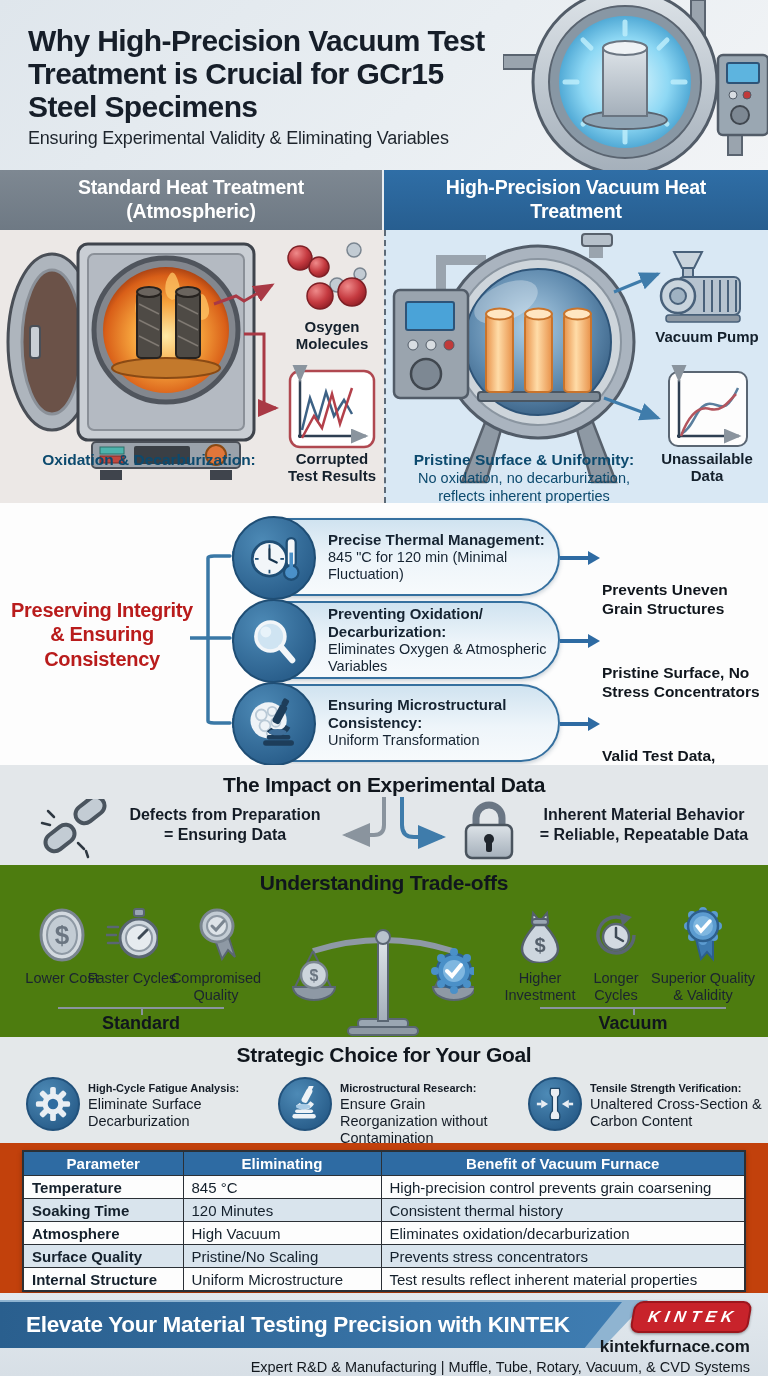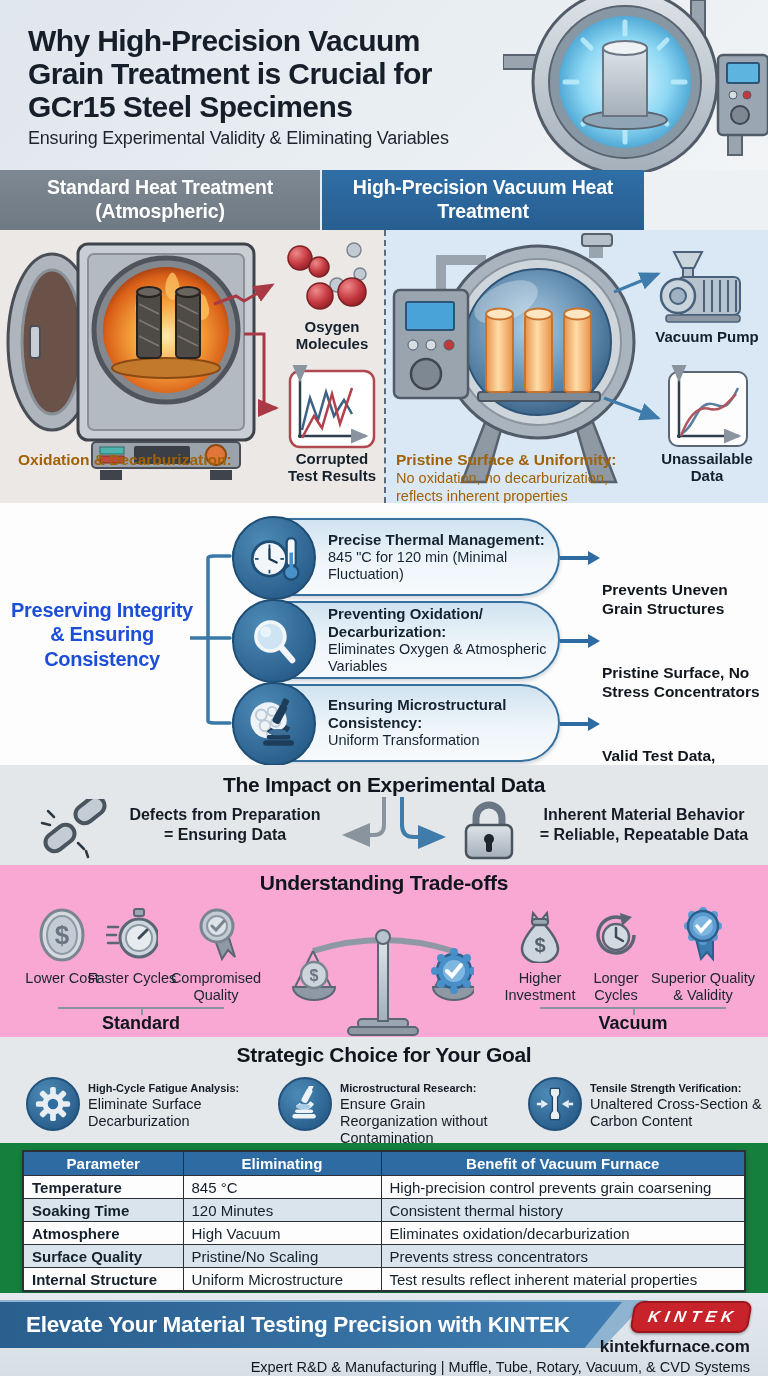--- a/index.html
+++ b/index.html
@@ -8,74 +8,74 @@
         font-family:"Liberation Sans",sans-serif;color:#1b2430;background:#eef1f4;}
   .abs{position:absolute;}
 
   
   .sec-header{top:0;left:0;width:768px;height:170px;background:linear-gradient(135deg,#dfe6ec 0%,#e9eef2 55%,#f2f4f6 100%);}
   .title{top:24px;left:28px;width:470px;font-size:30px;line-height:1.1;font-weight:800;letter-spacing:-.6px;color:#161e29;}
   .subtitle{top:128px;left:28px;width:480px;font-size:18px;color:#1d242c;letter-spacing:-.2px;}
   .hdr-art{top:0;right:0;width:265px;height:172px;}
 
   
-  .sec-colheads{top:170px;left:0;width:644px;height:60px;display:flex;}
+  .sec-colheads{top:170px;left:0;width:768px;height:60px;display:flex;}
   .colhead{width:50%;height:100%;display:flex;align-items:center;justify-content:center;text-align:center;
            color:#fff;font-weight:700;font-size:19.5px;line-height:1.22;letter-spacing:-.2px;padding:0 30px;}
   .colhead.gray{background:linear-gradient(180deg,#7e8892,#6e7984);border-right:2px solid #e8edf1;}
   .colhead.blue{background:linear-gradient(180deg,#2f6ea6,#275e90);}
 
   
   .sec-panels{top:230px;left:0;width:768px;height:273px;display:flex;}
   .panel{position:relative;width:384px;height:273px;}
   .panel.left{background:#ece8e6;}
   .panel.right{background:#d9e8f4;border-left:2px dashed #5d6a77;}
   .callout{position:absolute;text-align:center;font-weight:700;font-size:15px;line-height:1.15;color:#14202c;}
-  .caption{position:absolute;text-align:left;font-size:14.5px;line-height:1.22;color:#a16207;}
+  .caption{position:absolute;text-align:center;font-size:14.5px;line-height:1.22;color:#0c4a6e;}
   .caption b{font-size:15.5px;}
 
   
   .sec-preserve{top:503px;left:0;width:768px;height:262px;background:#fdfdfd;}
-  .side-label{top:95px;left:8px;width:188px;text-align:center;font-size:20px;font-weight:800;line-height:1.22;letter-spacing:-.3px;color:#1d4ed8;}
+  .side-label{top:95px;left:8px;width:188px;text-align:center;font-size:20px;font-weight:800;line-height:1.22;letter-spacing:-.3px;color:#b91c1c;}
   .pill{position:absolute;left:238px;width:322px;height:78px;border:2.5px solid #35709f;border-radius:39px;
         background:linear-gradient(180deg,#d0e3f0 0%,#eef5fa 55%,#f7fafc 100%);box-shadow:0 2px 4px rgba(40,70,100,.25);}
   .pill-icon{position:absolute;left:-8px;top:-4px;width:84px;height:84px;border-radius:50%;
              background:radial-gradient(circle at 35% 30%,#4d8ab6,#2a5f8c 75%);border:2px solid #1f4e75;
              display:flex;align-items:center;justify-content:center;}
   .pill-text{position:absolute;left:88px;top:50%;transform:translateY(-50%);width:225px;font-size:14.5px;line-height:1.18;color:#152331;}
   .pill-text b{font-size:15px;}
   .outcome{position:absolute;left:602px;width:166px;font-size:15.5px;font-weight:700;line-height:1.2;color:#10161d;margin-top:40px;}
   .out-arrow{position:absolute;left:560px;width:40px;height:14px;}
 
   
   .sec-impact{top:765px;left:0;width:768px;height:100px;background:#e3e7ea;}
   .impact-h{top:8px;left:0;width:768px;text-align:center;font-size:21px;font-weight:800;letter-spacing:-.3px;color:#10161d;}
   .impact-txt{position:absolute;text-align:center;font-size:16px;font-weight:700;line-height:1.25;color:#141c26;}
 
   
-  .sec-trade{top:865px;left:0;width:768px;height:172px;background:#f9a8d4;}
+  .sec-trade{top:865px;left:0;width:768px;height:172px;background:#4d7c0f;}
   .trade-h{top:6px;left:0;width:768px;text-align:center;font-size:21px;font-weight:800;letter-spacing:-.3px;color:#10161d;}
   .t-item{position:absolute;width:92px;text-align:center;}
   .t-item .lbl{font-size:14.5px;line-height:1.15;color:#1b2430;margin-top:3px;}
   .t-group{position:absolute;text-align:center;font-size:18px;font-weight:800;color:#10161d;}
   .t-bracket{position:absolute;height:8px;border-top:2px solid #8a949e;}
   .t-bracket::after{content:"";position:absolute;left:50%;top:0;width:2px;height:6px;background:#8a949e;}
 
   
   .sec-strat{top:1037px;left:0;width:768px;height:106px;background:#e4e8ea;}
   .strat-h{top:6px;left:0;width:768px;text-align:center;font-size:21px;font-weight:800;letter-spacing:-.3px;color:#10161d;}
   .s-item{position:absolute;top:40px;display:flex;gap:8px;align-items:flex-start;}
   .s-icon{width:54px;height:54px;border-radius:50%;flex:0 0 54px;
           background:radial-gradient(circle at 35% 30%,#4d8ab6,#2a5f8c 75%);border:2px solid #22527c;
           display:flex;align-items:center;justify-content:center;}
   .s-text{font-size:14.5px;line-height:1.18;color:#141c26;padding-top:2px;}
   .s-text b{font-size:11px;}
 
   
-  .sec-table{top:1143px;left:0;width:768px;height:150px;background:#15803d;}
+  .sec-table{top:1143px;left:0;width:768px;height:150px;background:#c2410c;}
   table.spec{position:absolute;top:7px;left:22px;width:724px;border-collapse:collapse;
              border:2px solid #2b3036;font-size:15px;box-shadow:0 2px 5px rgba(0,0,0,.25);}
   table.spec th{background:#2e6ba3;color:#fff;font-weight:700;padding:3px 6px;border:1.5px solid #2b3036;font-size:15px;}
   table.spec td{padding:2.5px 8px;border:1.5px solid #2b3036;background:#fdfdfd;color:#14202c;}
   table.spec td:first-child{font-weight:700;width:160px;}
   table.spec td:nth-child(2){width:198px;}
   table.spec tr.alt td{background:#d9e4ed;}
 
   
   .sec-footer{top:1293px;left:0;width:768px;height:83px;background:linear-gradient(180deg,#e3e9ee,#d7dfe6);}
@@ -133,21 +133,21 @@
     </marker>
     <marker id="mGray" markerWidth="8" markerHeight="8" refX="6" refY="3" orient="auto">
       <path d="M0,0 L7,3 L0,6 Z" fill="#8a949e"></path>
     </marker>
   </defs>
 </svg>
 
 <div id="page">
 
   <div class="abs sec-header">
-    <div class="abs title">Why High-Precision Vacuum Grain Treatment is Crucial for GCr15 Steel Specimens</div>
+    <div class="abs title">Why High-Precision Vacuum Test Treatment is Crucial for GCr15 Steel Specimens</div>
     <div class="abs subtitle">Ensuring Experimental Validity &amp; Eliminating Variables</div>
     <svg class="abs hdr-art" viewBox="0 0 265 172">
       <rect x="188" y="0" width="14" height="40" fill="#9aa4ae" stroke="#5a6470" stroke-width="2"></rect>
       <rect x="225" y="95" width="14" height="60" fill="#9aa4ae" stroke="#5a6470" stroke-width="2"></rect>
       <rect x="0" y="55" width="45" height="14" fill="#9aa4ae" stroke="#5a6470" stroke-width="2"></rect>
       <circle cx="122" cy="82" r="92" fill="url(#gSteel)" stroke="#525c68" stroke-width="3"></circle>
       <circle cx="122" cy="82" r="76" fill="#8897a4" stroke="#5a6470" stroke-width="2"></circle>
       <circle cx="122" cy="82" r="66" fill="url(#gGlow)"></circle>
       <g stroke="#bdeefc" stroke-width="5" stroke-linecap="round" opacity=".85">
         <line x1="122" y1="22" x2="122" y2="34"></line>

